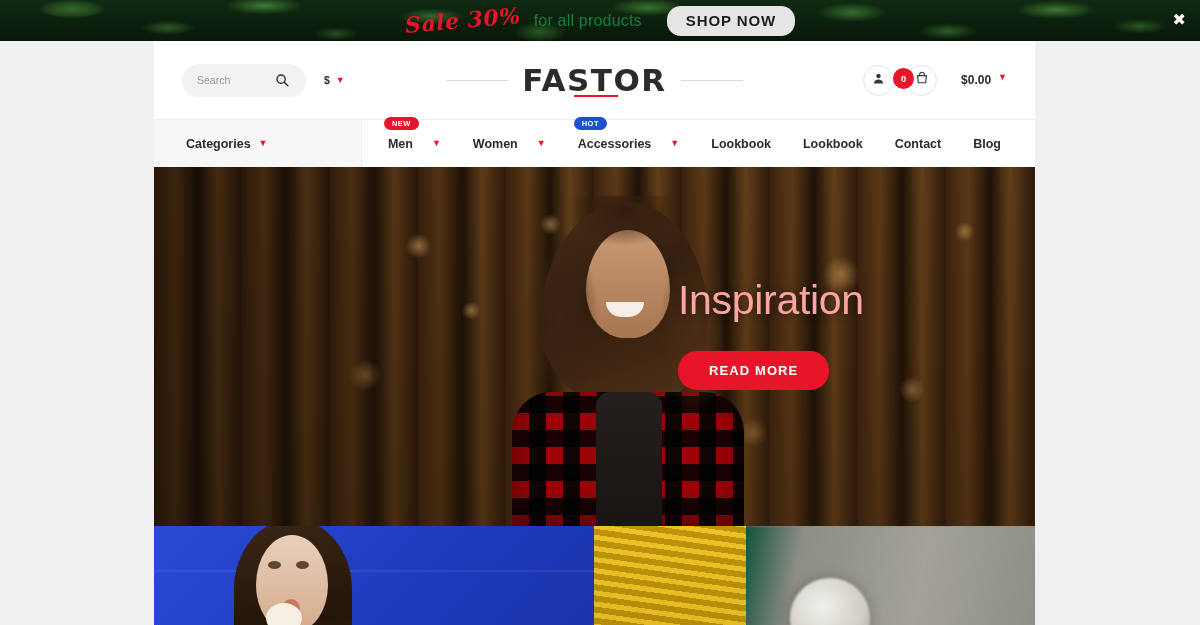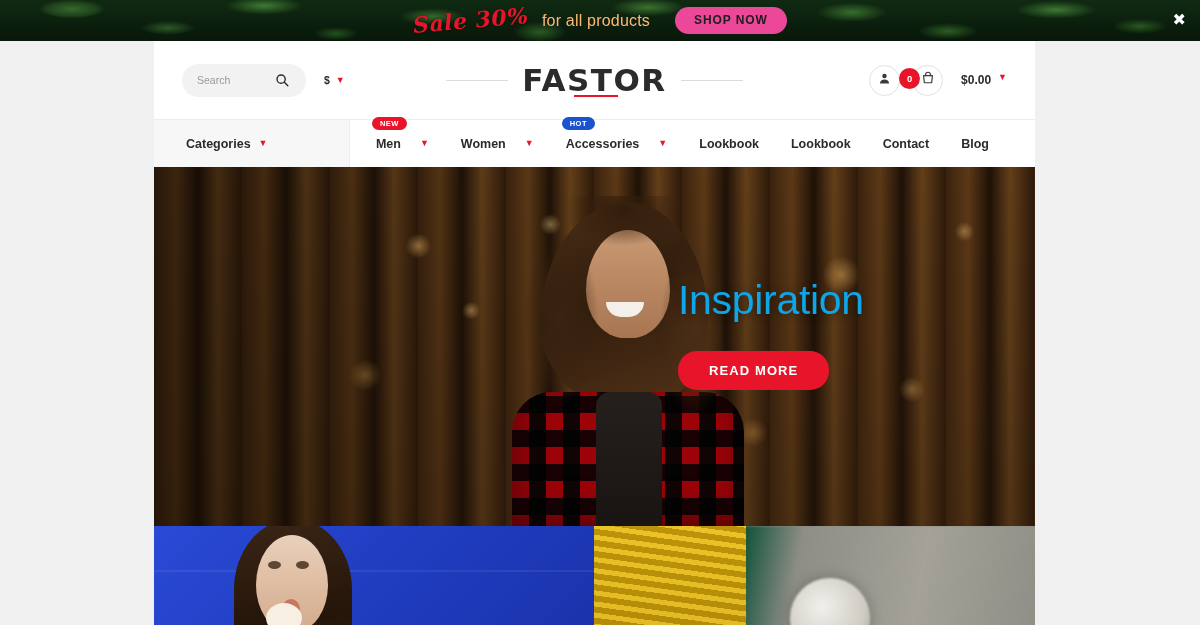--- a/index.html
+++ b/index.html
@@ -44,33 +44,33 @@
     font-family: "DejaVu Serif", serif;
     font-style: italic;
     font-weight: bold;
     font-size: 22px;
     color: #e8152a;
     letter-spacing: .5px;
     transform: rotate(-5deg) translateY(-1px);
     text-shadow: 0 0 2px rgba(0,0,0,.45);
   }
   .promo-text {
-    color: #fdba74;
+    color: #15803d;
     font-size: 16px;
     letter-spacing: .2px;
   }
   .promo-btn {
     margin-left: 12px;
-    background: #ec4899;
+    background: #e5e5e5;
     color: #1d1d1d;
     border: none;
     border-radius: 14px;
     padding: 6px 19px 7px;
     font-family: "Liberation Sans", sans-serif;
-    font-size: 12px; font-weight: bold;
+    font-size: 15px; font-weight: bold;
     letter-spacing: .9px;
     cursor: pointer;
   }
   .promo-close {
     position: absolute; right: 14px; top: 12px; z-index: 3;
     color: #ffffff; font-size: 16px; font-weight: bold;
     line-height: 1; cursor: pointer;
     font-family: "DejaVu Sans", sans-serif;
   }
 
@@ -152,21 +152,21 @@
     position: absolute; left: -13px; top: 3px;
     width: 21px; height: 21px; border-radius: 50%;
     background: #e8152a; color: #fff;
     font-size: 9.5px; font-weight: bold;
     display: flex; align-items: center; justify-content: center;
     z-index: 2;
   }
   .cart-total {
     display: flex; align-items: flex-start; gap: 7px;
     font-size: 12px; font-weight: bold; color: #2b2b2b;
-    cursor: pointer; margin-left: 6px;
+    cursor: pointer; margin-left: 12px;
   }
 
   
   .navbar {
     display: flex; align-items: stretch;
     height: 48px;
     border-top: 1px solid #ededed;
     background: #fafafa;
   }
   .cat-cell {
@@ -187,21 +187,21 @@
     padding: 0 30px 0 26px;
     background: #ffffff;
   }
   .nav-item {
     position: relative;
     display: flex; align-items: center; gap: 19px;
     font-size: 12.5px; font-weight: bold; color: #2b2b2b;
     margin-right: 32px;
     cursor: pointer; white-space: nowrap; text-align: center;
   }
-  .nav-item:last-child { margin-right: 16px; }
+  .nav-item:last-child { margin-right: 4px; }
   .nav-badge {
     position: absolute; top: -20px; left: -4px;
     color: #fff; font-size: 7.5px; font-weight: bold;
     letter-spacing: .5px;
     padding: 3px 8px 3px;
     border-radius: 9px;
     line-height: 1;
   }
   .nav-badge.new { background: #e8152a; }
   .nav-badge.hot { background: #1a52cf; }
@@ -281,21 +281,21 @@
   }
   .hero-shade {
     position: absolute; inset: 0;
     background: linear-gradient(90deg, rgba(10,6,2,.42) 0%, rgba(10,6,2,0) 45%);
   }
   .hero-copy {
     position: absolute; left: 524px; top: 112px;
     z-index: 5;
   }
   .hero-title {
-    color: #0ea5e9;
+    color: #fca5a5;
     font-size: 41px;
     font-weight: 300;
     line-height: 1.06;
     letter-spacing: -.3px;
     text-shadow: 0 1px 8px rgba(0,0,0,.35);
   }
   .hero-btn {
     margin-top: 29px;
     display: inline-block;
     background: #e8152a;

